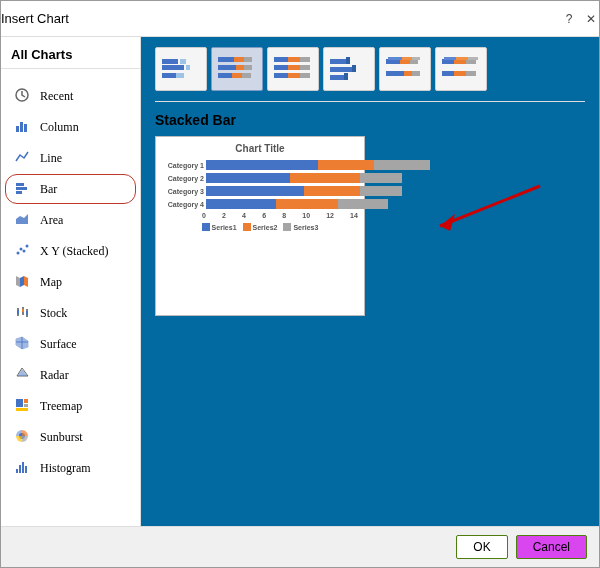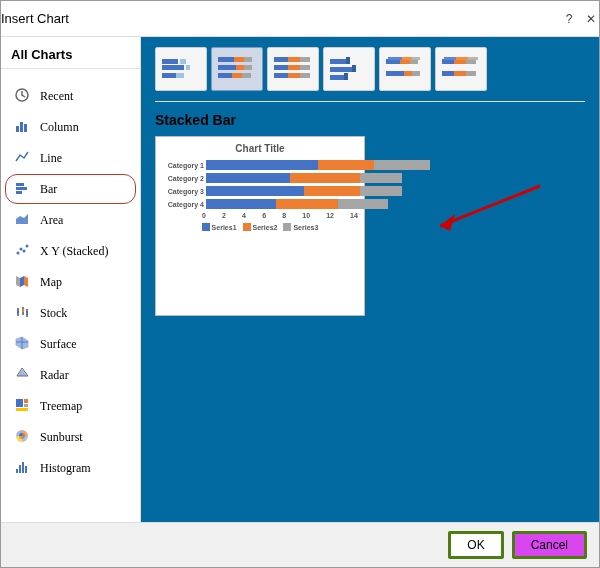--- a/index.html
+++ b/index.html
@@ -243,21 +243,21 @@
       gap: 8px;
       border-top: 1px solid #ddd;
       background: #f0f0f0;
     }
 
     .footer-btn {
       padding: 4px 16px;
       font-size: 12px;
       cursor: pointer;
       border-radius: 2px;
-      border: 3px solid #4d7c0f;
+      border: 1px solid #4d7c0f;
     }
 
     .footer-btn.ok {
       background: #fff;
       color: #000;
     }
 
     .footer-btn.cancel {
       background: #d946ef;
       color: #000;

